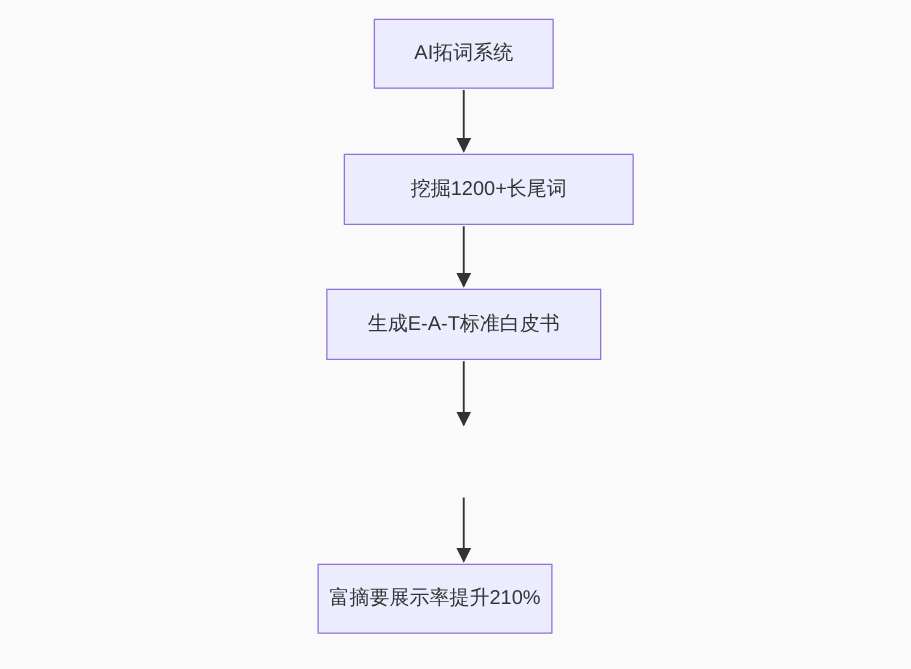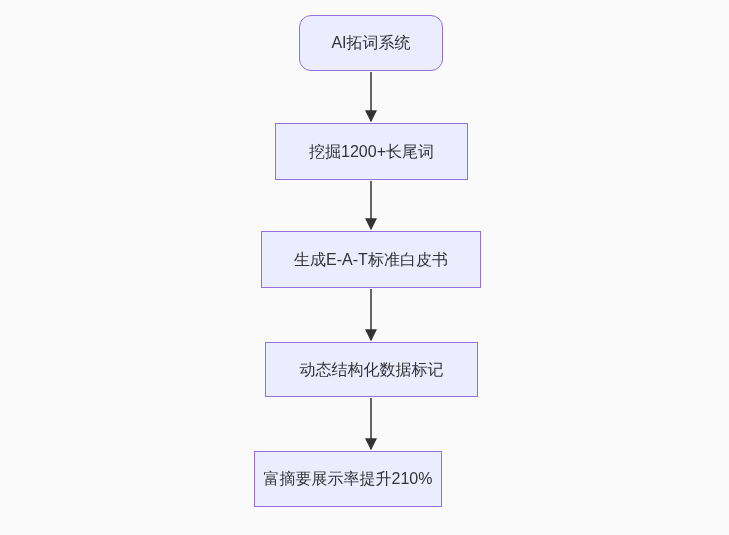--- a/index.html
+++ b/index.html
@@ -34,22 +34,22 @@
     justify-content: center;
     text-align: center;
   }
   .node .label {
     font-size: 16px;
     color: #333333;
     line-height: 1.2;
     white-space: nowrap;
   }
   
-  .node-0 { left: 299px; top: 15px;  width: 144px; height: 56px; border-radius: 12px; }
-  .node-1 { left: 275px; top: 123px; width: 193px; height: 57px; }
+  .node-0 { left: 299px; top: 15px;  width: 144px; height: 56px; }
+  .node-1 { left: 275px; top: 123px; width: 232px; height: 57px; }
   .node-2 { left: 261px; top: 231px; width: 220px; height: 57px; }
   .node-3 { left: 265px; top: 342px; width: 213px; height: 55px; }
   .node-4 { left: 254px; top: 451px; width: 188px; height: 56px; }
 </style>
 </head>
 <body>
 
 <div class="canvas">
 
   <svg class="edges" viewBox="0 0 729 535" xmlns="http://www.w3.org/2000/svg">
@@ -69,21 +69,18 @@
   </div>
 
   <div class="node node-1">
     <span class="label">挖掘1200+长尾词</span>
   </div>
 
   <div class="node node-2">
     <span class="label">生成E-A-T标准白皮书</span>
   </div>
 
-  <div class="node node-3">
-    <span class="label">动态结构化数据标记</span>
-  </div>
 
   <div class="node node-4">
     <span class="label">富摘要展示率提升210%</span>
   </div>
 
 </div>
 
 </body></html>

